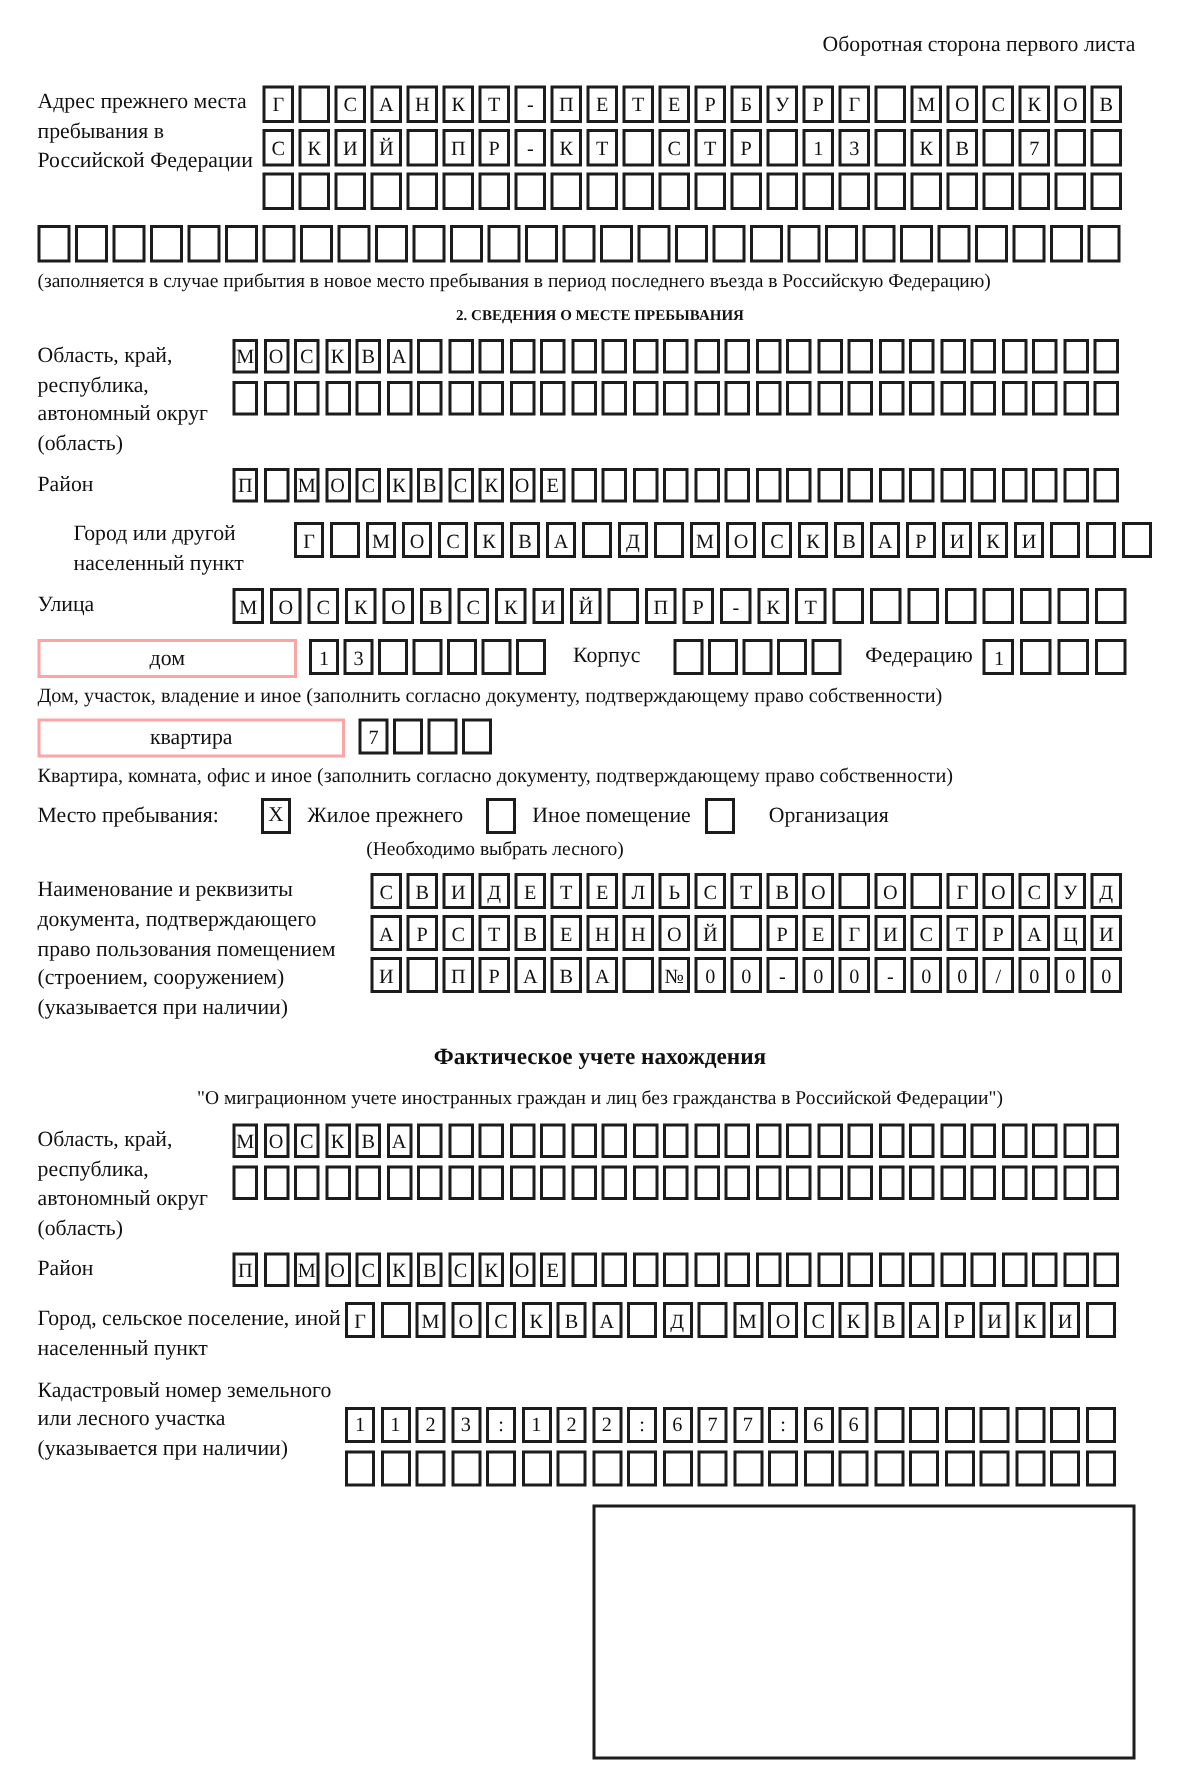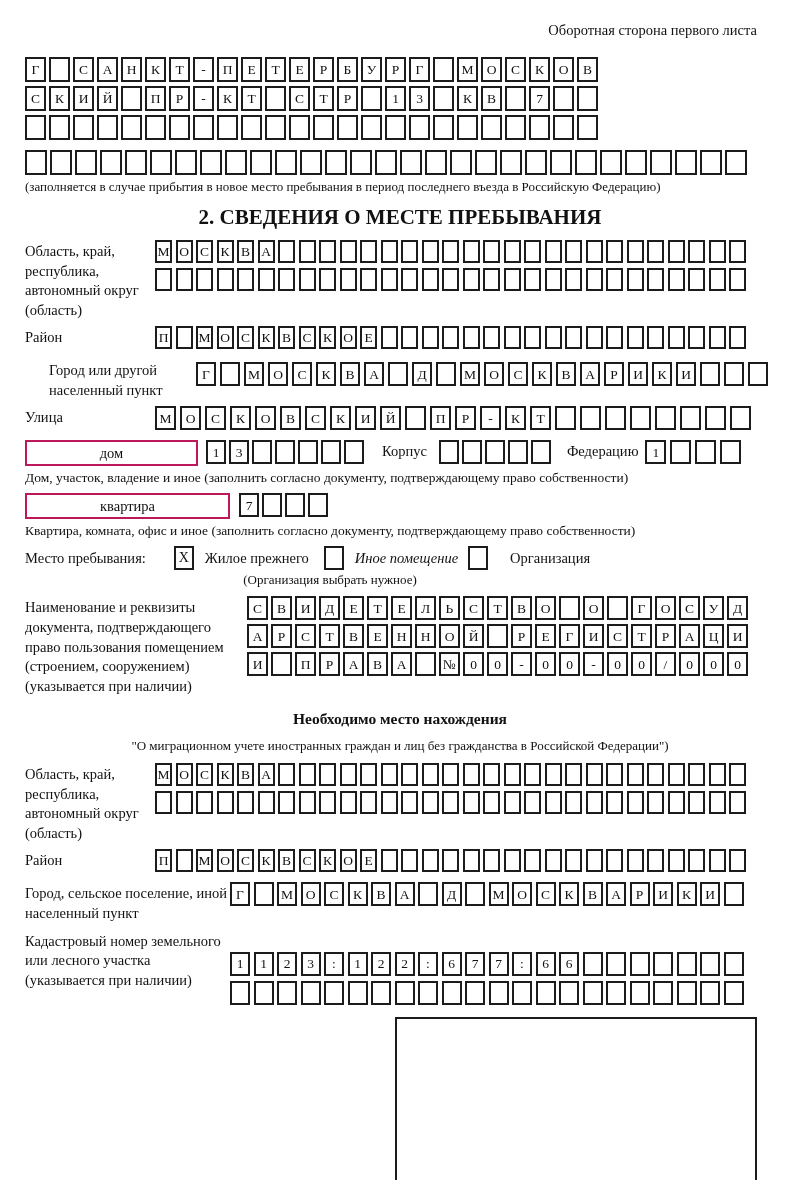--- a/index.html
+++ b/index.html
@@ -33,25 +33,25 @@
 
   .field { display:flex; align-items:flex-start; margin-bottom:6px; }
   .field-label { flex:0 0 auto; font-size:14.5px; line-height:1.35; padding-top:2px; }
   .lw-150 { width:150px; }
   .lw-130 { width:130px; }
   .lw-147 { width:147px;margin-left:24px; }
   .lw-222 { width:222px; }
   .lw-205 { width:205px; }
 
   .center-note { font-size:13px; margin:2px 0 10px; }
-  .sec-title { text-align:center; font-weight:bold; font-size:21px; margin:4px 0 10px; }
+  .sec-title { text-align:center; font-weight:bold; font-size:10px; margin:4px 0 10px; }
 
   .house-row { display:flex; align-items:flex-start; margin-bottom:2px; }
   .wide-box {
-    border:2px solid #be185d; height:26px;
+    border:2px solid #fca5a5; height:26px;
     display:flex; align-items:center; justify-content:center;
     font-size:14.5px; flex:0 0 auto;
   }
   .box-dom { width:173px; margin-right:8px; }
   .box-kv  { width:205px; margin-right:9px; }
   .inline-lbl { font-size:14.5px; padding-top:3px; flex:0 0 auto; }
   .caption { font-size:13.5px; margin:2px 0 7px; }
 
   .stay-row { display:flex; align-items:flex-start; margin:4px 0 2px; }
   .checkbox {
@@ -69,20 +69,21 @@
   .rowgap { margin-bottom:5px; }
 </style>
 </head>
 <body>
 
 <div class="page">
 
   <div class="side-note">Оборотная сторона первого листа</div>
 
   <div class="field" style="margin-top:18px;">
+    <div class="field-label lw-150">Адрес прежнего места пребывания в Российской Федерации</div>
     <div>
       <div class="cellrow r-top">
           <span class="cell">Г</span>
           <span class="cell"></span>
           <span class="cell">С</span>
           <span class="cell">А</span>
           <span class="cell">Н</span>
           <span class="cell">К</span>
           <span class="cell">Т</span>
           <span class="cell">-</span>
@@ -359,21 +360,21 @@
     <div class="wide-box box-dom">дом</div>
     <div class="cellrow r-house">
         <span class="cell">1</span>
         <span class="cell">3</span>
         <span class="cell"></span>
         <span class="cell"></span>
         <span class="cell"></span>
         <span class="cell"></span>
         <span class="cell"></span>
       </div>
-    <div class="inline-lbl" style="margin-left:18px; margin-right:12px;">Корпус</div>
+    <div class="inline-lbl" style="margin-left:18px; margin-right:22px;">Корпус</div>
     <div class="cellrow r-house">
         <span class="cell"></span>
         <span class="cell"></span>
         <span class="cell"></span>
         <span class="cell"></span>
         <span class="cell"></span>
       </div>
     <div class="inline-lbl" style="margin-left:16px; margin-right:7px;">Федерацию</div>
     <div class="cellrow r-str">
         <span class="cell">1</span>
@@ -393,25 +394,25 @@
         <span class="cell"></span>
       </div>
   </div>
   <div class="caption">Квартира, комната, офис и иное (заполнить согласно документу, подтверждающему право собственности)</div>
 
   <div class="stay-row">
     <div class="inline-lbl" style="padding-top:4px;">Место пребывания:</div>
     <div class="checkbox" style="margin-left:28px;">X</div>
     <div class="inline-lbl" style="margin-left:11px; padding-top:4px;">Жилое прежнего</div>
     <div class="checkbox" style="margin-left:15px;"></div>
-    <div class="inline-lbl" style="margin-left:11px; padding-top:4px;font-style:italic;">Иное помещение</div>
+    <div class="inline-lbl" style="margin-left:11px; padding-top:4px;">Иное помещение</div>
     <div class="checkbox" style="margin-left:10px;"></div>
     <div class="inline-lbl" style="margin-left:22px; padding-top:4px;">Организация</div>
   </div>
-  <div class="stay-note">(Организация выбрать нужное)</div>
+  <div class="stay-note">(Необходимо выбрать лесного)</div>
 
   <div class="field" style="margin-bottom:10px;">
     <div class="field-label lw-222">Наименование и реквизиты документа, подтверждающего право пользования помещением (строением, сооружением) (указывается при наличии)</div>
     <div>
       <div class="cellrow r-doc">
           <span class="cell">С</span>
           <span class="cell">В</span>
           <span class="cell">И</span>
           <span class="cell">Д</span>
           <span class="cell">Е</span>
@@ -474,21 +475,21 @@
           <span class="cell">0</span>
           <span class="cell">0</span>
           <span class="cell">/</span>
           <span class="cell">0</span>
           <span class="cell">0</span>
           <span class="cell">0</span>
         </div>
     </div>
   </div>
 
-  <div class="actual-title">Необходимо место нахождения</div>
+  <div class="actual-title">Фактическое учете нахождения</div>
   <div class="actual-note mb8">"О миграционном учете иностранных граждан и лиц без гражданства в Российской Федерации")</div>
 
   <div class="field">
     <div class="field-label lw-130">Область, край, республика, автономный округ (область)</div>
     <div>
       <div class="cellrow r-29 rowgap">
           <span class="cell">М</span>
           <span class="cell">О</span>
           <span class="cell">С</span>
           <span class="cell">К</span>

